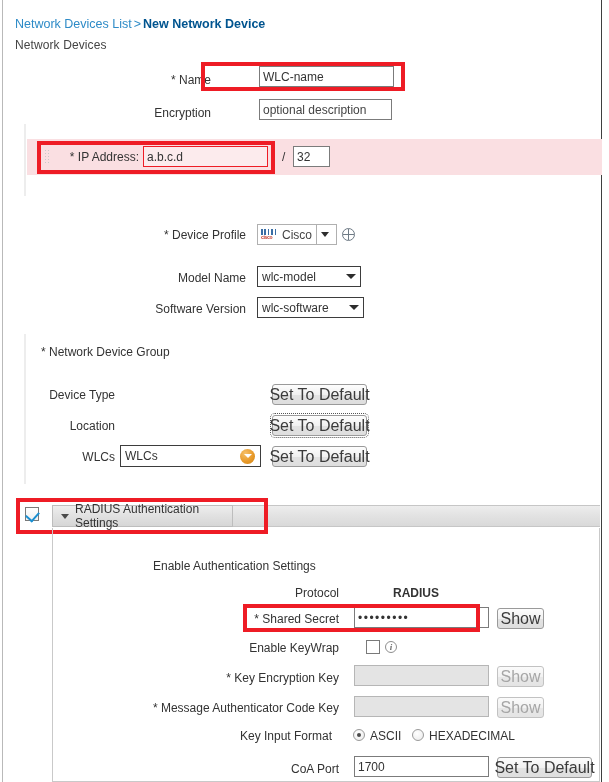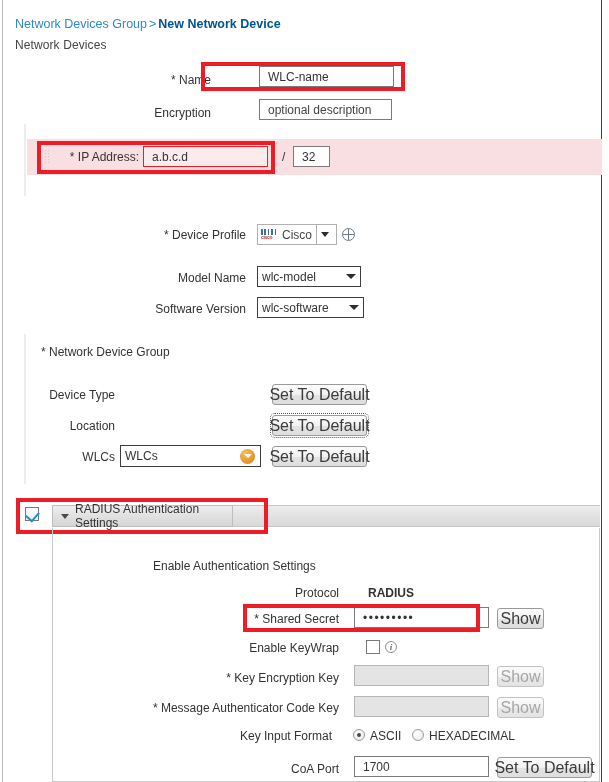--- a/index.html
+++ b/index.html
@@ -48,21 +48,21 @@
     color: #333;
     white-space: nowrap;
   }
   .txt {
     position: absolute;
     border: 1px solid #7b7b7b;
     background: #fff;
     font-family: "Liberation Sans", sans-serif;
     font-size: 12px;
     color: #333;
-    padding: 2px 8px;
+    padding: 2px 3px;
     height: 21px;
     line-height: 15px;
     outline: none;
   }
   .txt.ph { color: #444; }
   .txt[disabled] { background: #e4e4e4; border-color: #b6b6b6; color:#999; }
 
   
   .sel {
     position: absolute;
@@ -262,21 +262,21 @@
   .bold { font-weight: bold; color:#333; }
 
   .frame-line { position:absolute; background:#c9c9c9; }
 </style>
 </head>
 <body>
 
 <div id="page">
 
   <div class="breadcrumb">
-    <a href="#">Network Devices Group</a><span class="sep">&gt;</span><span class="current">New Network Device</span>
+    <a href="#">Network Devices List</a><span class="sep">&gt;</span><span class="current">New Network Device</span>
   </div>
 
   <div class="page-title">Network Devices</div>
 
   <div class="lbl" style="left:140px; top:73px; width:68px;">* Name</div>
   <input class="txt" style="left: 256px; top: 66px; width: 135px;" value="WLC-name">
   <div class="redbox" style="left:198px; top:62px; width:204px; height:29px;"></div>
 
   <div class="lbl" style="left:120px; top:106px; width:88px;">Encryption</div>
   <input class="txt ph" style="left: 256px; top: 99px; width: 133px;" value="optional description">
@@ -339,21 +339,21 @@
   </div>
   <div class="redbox" style="left:13px; top:498px; width:252px; height:36px;"></div>
 
   <div class="frame-line" style="left:49px; top:528px; width:1px; height:254px;"></div>
   <div class="frame-line" style="left:596px; top:528px; width:1px; height:254px;"></div>
   <div class="frame-line" style="left:49px; top:781px; width:548px; height:1px;"></div>
 
   <div class="lbl" style="left:150px; top:559px; width:200px; text-align:left;">Enable Authentication Settings</div>
 
   <div class="lbl" style="left:230px; top:586px; width:106px;">Protocol</div>
-  <div class="lbl bold" style="left:348px; top:586px; width:80px; text-align:center;">RADIUS</div>
+  <div class="lbl bold" style="left:356px; top:586px; width:80px; text-align:right;">RADIUS</div>
 
   <div class="lbl" style="left:230px; top:612px; width:106px;">* Shared Secret</div>
   <input class="txt" style="left: 351px; top: 607px; width: 135px; letter-spacing: 1.5px;" value="•••••••••">
   <div class="btn" style="left:494px; top:608px; width:47px;">Show</div>
   <div class="redbox" style="left:240px; top:604px; width:237px; height:28px;"></div>
 
   <div class="lbl" style="left:230px; top:641px; width:106px;">Enable KeyWrap</div>
   <div class="cbx plain" style="left:363px; top:640px;"></div>
   <div class="info-icon" style="left:382px; top:641px;">i</div>
 

